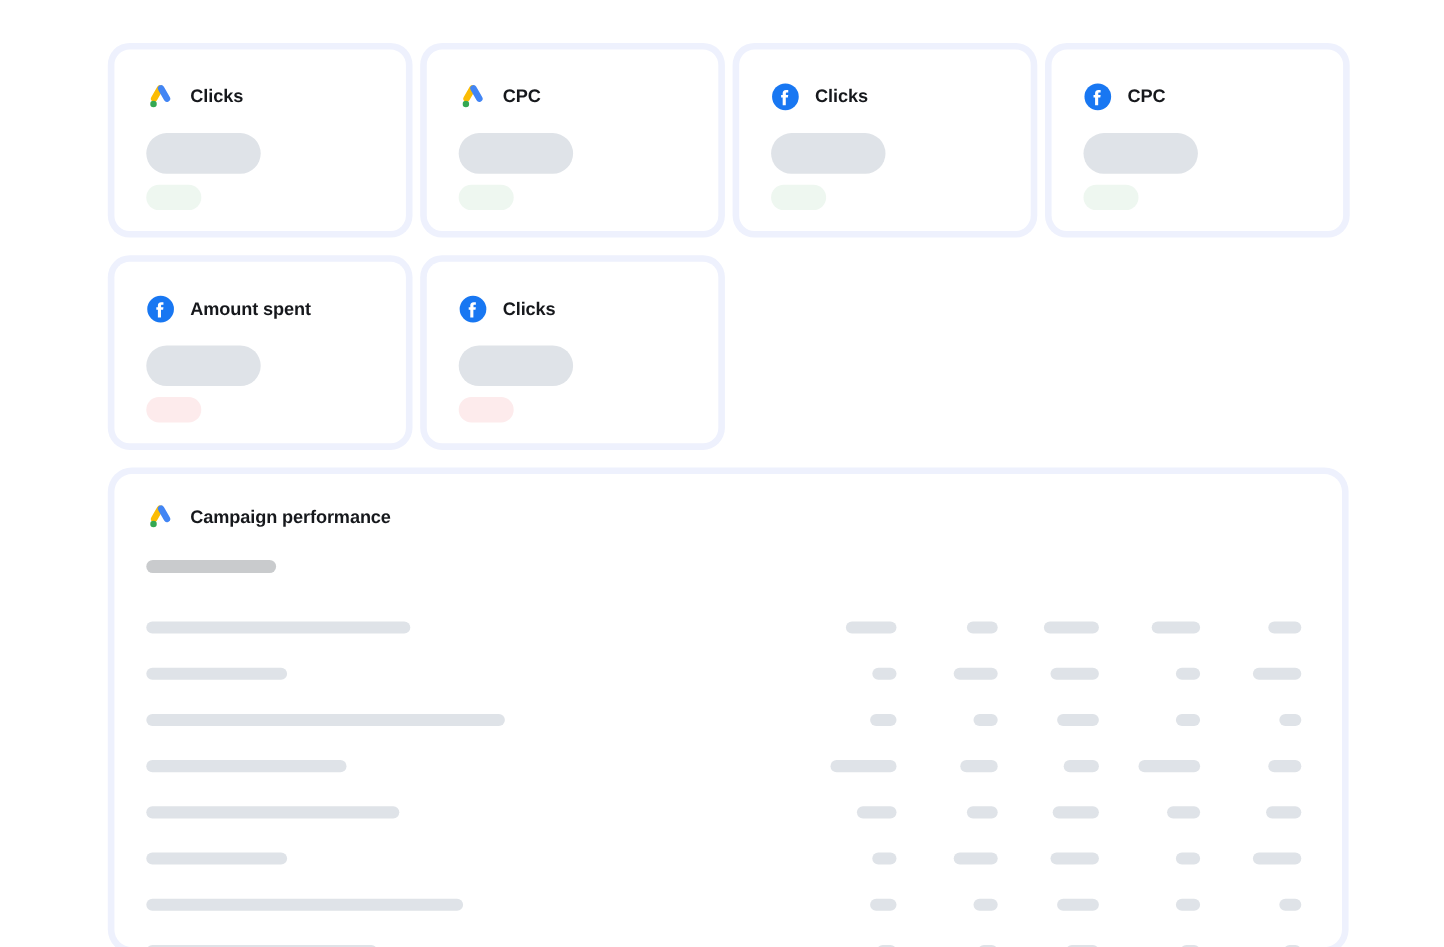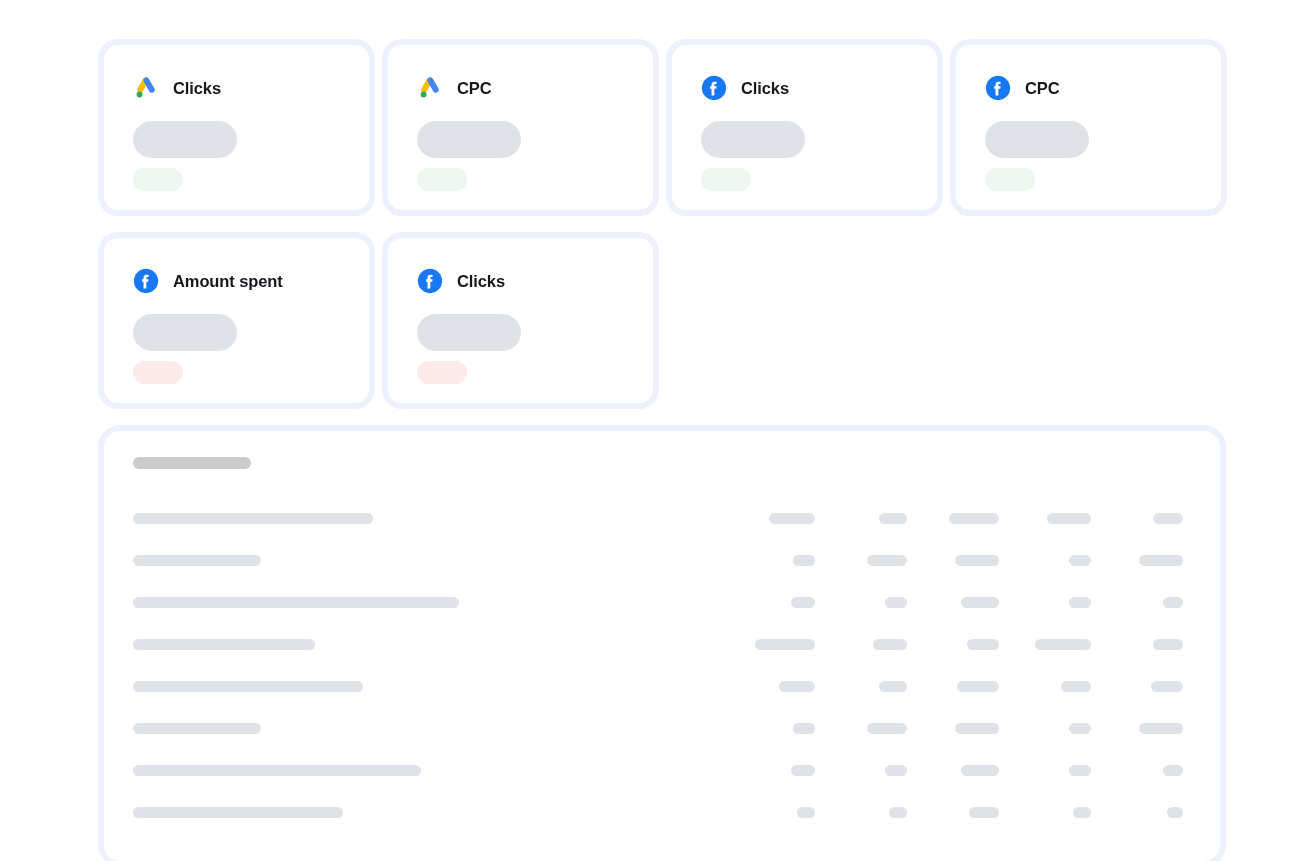--- a/index.html
+++ b/index.html
@@ -244,20 +244,30 @@
             </svg>
           </span>
           <span class="kpi-title">Clicks</span>
         </div>
         <div class="kpi-value-sk"></div>
         <div class="kpi-badge-sk down"></div>
       </div>
     </div>
 
   <div class="panel">
+    <div class="panel-head">
+      <span class="icon-wrap" id="panel-icon">
+          <svg viewBox="0 0 24 24" aria-hidden="true">
+            <path d="M9.2 3.6 4.25 12.2a2.72 2.72 0 0 0 1.0 3.72 2.72 2.72 0 0 0 3.72-1.0l4.95-8.6a2.72 2.72 0 0 0-1.0-3.72 2.72 2.72 0 0 0-3.72 1.0z" fill="#fbbc04"></path>
+            <path d="M10.03 6.32l4.95 8.6a2.72 2.72 0 0 0 3.72 1.0 2.72 2.72 0 0 0 1.0-3.72l-4.95-8.6a2.72 2.72 0 0 0-3.72-1.0 2.72 2.72 0 0 0-1.0 3.72z" fill="#4285f4"></path>
+            <circle cx="6.05" cy="17.95" r="2.72" fill="#34a853"></circle>
+          </svg>
+        </span>
+      <span class="panel-title">Campaign performance</span>
+    </div>
     <div class="table-sk">
       <div class="hdr-sk" id="hdr-sk" style="width: 118px;"></div>
       <div class="rows" id="table-rows">
           <div class="row">
             <div class="row-label-sk" style="width: 240px;"></div>
             <div class="row-cells">
               <div class="cell" style="width: 96px;">
                 <div class="cell-sk" style="width: 46px;"></div>
               </div>
               <div class="cell" style="width: 92px;">

